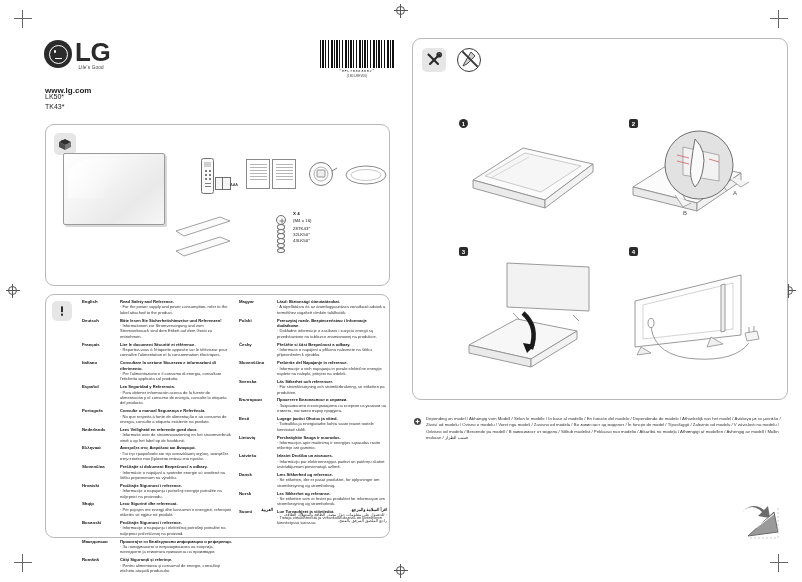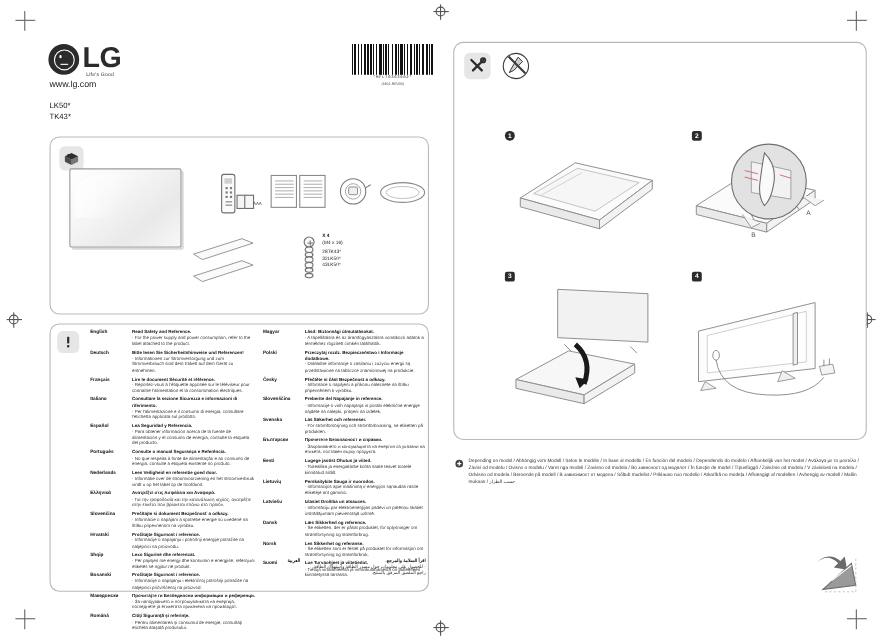--- a/index.html
+++ b/index.html
@@ -28,21 +28,21 @@
     display:flex;align-items:center;justify-content:center;
   }
   .lg-oval .face{
     width:19px;height:19px;border:1.2px solid #fff;border-radius:50%;
     position:relative;box-sizing:border-box;
   }
   .lg-oval .face:before{content:"";position:absolute;width:2.6px;height:2.6px;background:#fff;border-radius:50%;left:4px;top:4.5px;}
   .lg-oval .face:after{content:"";position:absolute;width:7px;height:1.2px;background:#fff;left:5px;top:12px;}
   .lg-word{font-size:26px;font-weight:bold;letter-spacing:-0.5px;line-height:24px;margin-left:3px;color:#2b2b2b;}
   .lg-tag{font-size:4.6px;color:#3a3a3a;margin-top:1px;text-align:center;letter-spacing:0.2px;}
-  .lg-url{position:absolute;left:45px;top:72px;font-size:8px;color:#222;}
+  .lg-url{position:absolute;left:45px;top:86px;font-size:8px;color:#222;font-weight:bold;}
   .models{position:absolute;left:45px;top:92px;font-size:7px;color:#222;line-height:10px;}
 
   
   .barcode-wrap{position:absolute;left:320px;top:40px;width:74px;text-align:center;}
   .barcode{height:28px;width:74px;
     background:repeating-linear-gradient(to right,
       #111 0 1px,#fff 1px 2px,#111 2px 4px,#fff 4px 5px,#111 5px 6px,#fff 6px 8px,
       #111 8px 9px,#fff 9px 11px,#111 11px 13px,#fff 13px 14px);
   }
   .barcode-txt{font-size:3.6px;letter-spacing:0.6px;color:#222;margin-top:1px;font-family:"Liberation Mono",monospace;}

